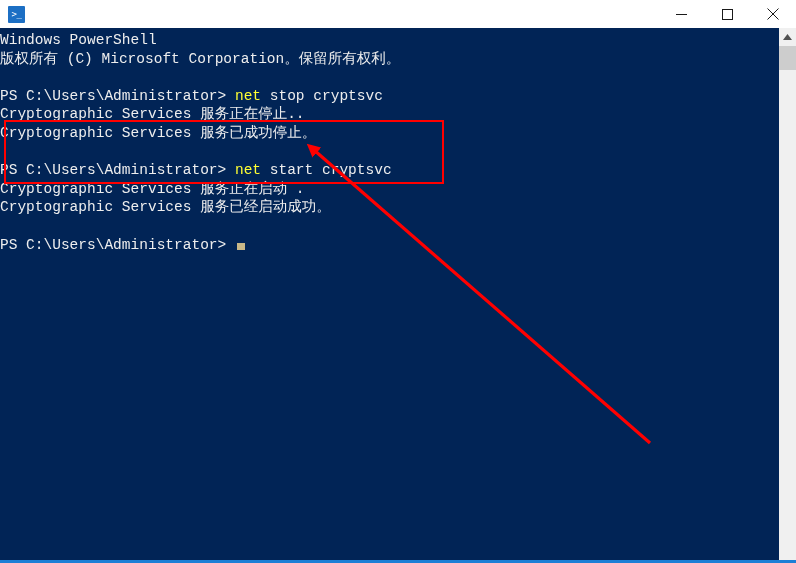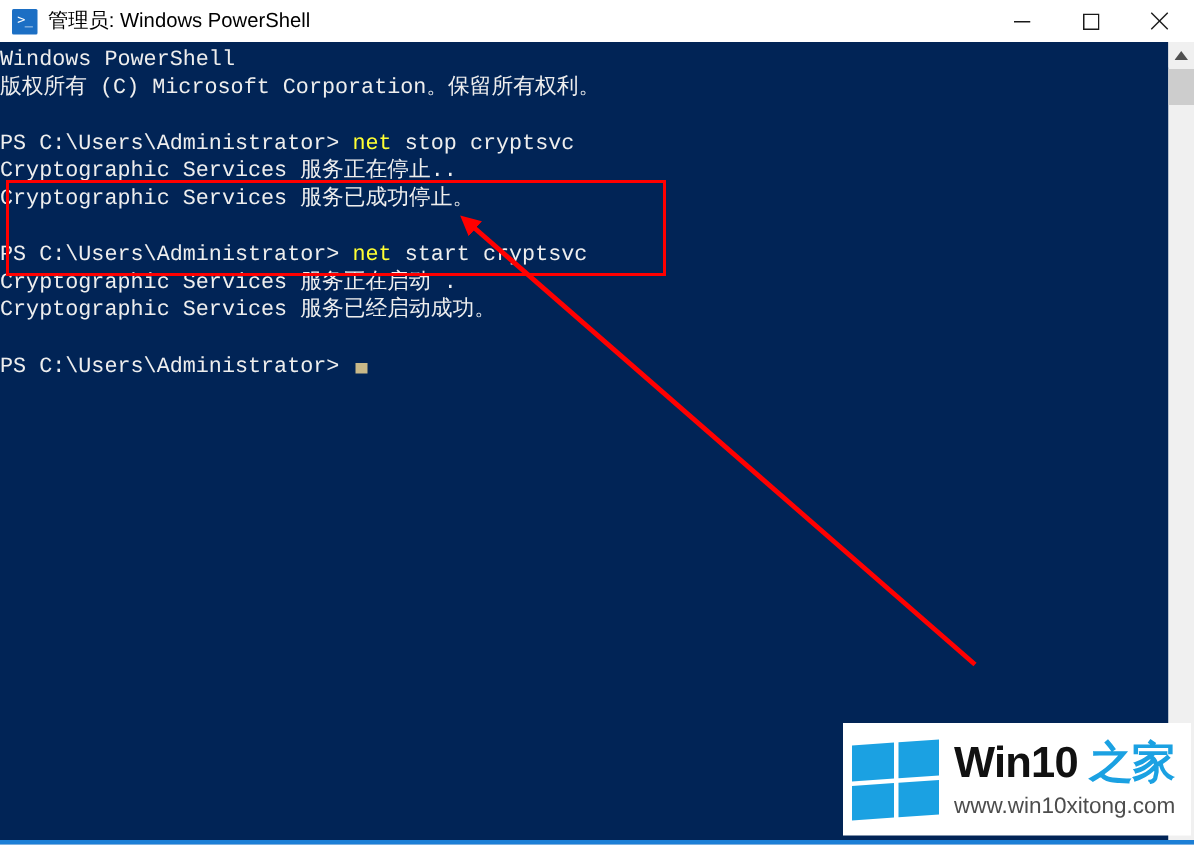--- a/index.html
+++ b/index.html
@@ -208,21 +208,20 @@
 </style>
 </head>
 <body>
 
 <div id="app-window">
 
   <div id="titlebar">
     <div id="app-icon">
       <div class="glyph">&gt;_</div>
     </div>
-    <div id="window-title">管理员: Windows PowerShell</div>
 
     <div id="window-controls">
       <button class="win-btn">
         <svg width="11" height="11" viewBox="0 0 11 11">
           <line x1="0" y1="5.5" x2="11" y2="5.5" stroke="#1a1a1a" stroke-width="1"></line>
         </svg>
       </button>
       <button class="win-btn">
         <svg width="11" height="11" viewBox="0 0 11 11">
           <rect x="0.5" y="0.5" width="10" height="10" fill="none" stroke="#1a1a1a" stroke-width="1"></rect>
@@ -255,27 +254,15 @@
     <svg width="796" height="563" style="position:absolute;left:0;top:0;">
       <defs>
         <marker id="arrowhead" markerWidth="4.2" markerHeight="4.2" refX="1.2" refY="2.1" orient="auto">
           <polygon points="0,0 4.2,2.1 0,4.2" fill="#ff0000"></polygon>
         </marker>
       </defs>
       <line x1="650" y1="443" x2="314" y2="150" stroke="#ff0000" stroke-width="3.2" marker-end="url(#arrowhead)"></line>
     </svg>
   </div>
 
-  <div id="watermark">
-    <div id="wm-logo">
-      <i class="tl"></i>
-        <i></i>
-        <i></i>
-        <i></i>
-    </div>
-    <div id="wm-text">
-      <div id="wm-title"><span>Win10</span> <span class="cn">之家</span></div>
-      <div id="wm-url">www.win10xitong.com</div>
-    </div>
-  </div>
 
   <div id="bottom-edge"></div>
 </div>
 
 </body></html>

